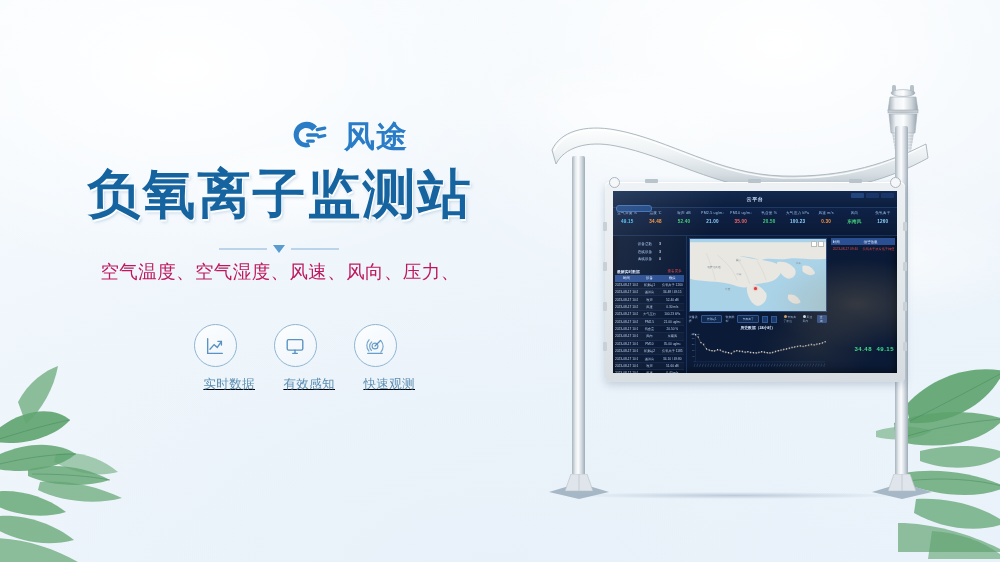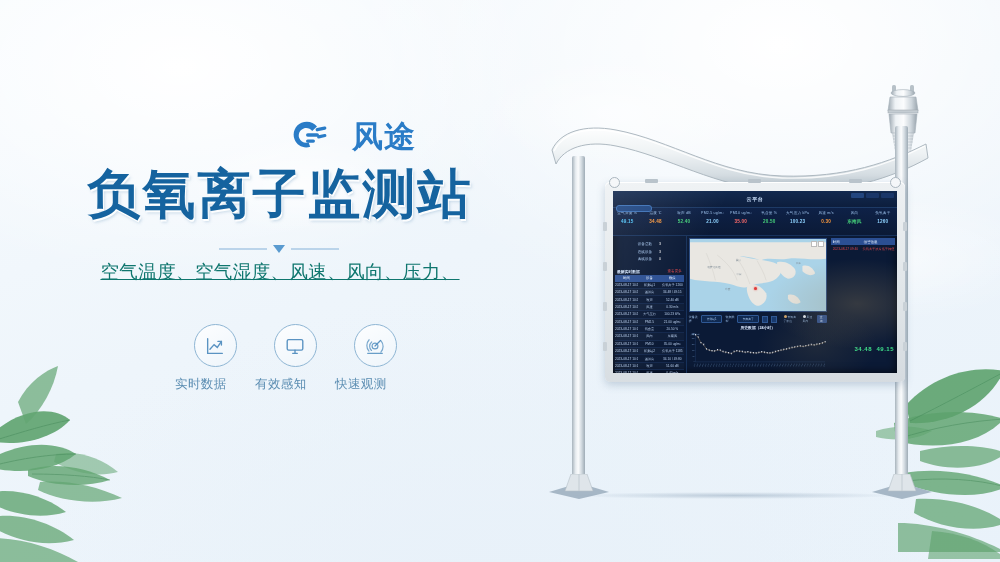--- a/index.html
+++ b/index.html
@@ -22,43 +22,43 @@
     content:""; position:absolute; inset:0;
     background:
       radial-gradient(160px 70px at 30% 33%, rgba(255,255,255,.75), rgba(255,255,255,0) 70%),
       radial-gradient(200px 80px at 62% 20%, rgba(255,255,255,.6), rgba(255,255,255,0) 70%),
       radial-gradient(240px 90px at 88% 46%, rgba(255,255,255,.55), rgba(255,255,255,0) 70%);
   }
 
   
   #left { position:absolute; left:0; top:0; width:560px; height:562px; }
 
-  #logo { position:absolute; left:287px; top:115px; display:flex; align-items:center; gap:23px; }
+  #logo { position:absolute; left:287px; top:115px; display:flex; align-items:center; gap:15px; }
   #logo .mark { width:42px; height:42px; }
   #logo .brand {
     font-size:31px; font-weight:bold; color:#2a7cc7; letter-spacing:1px;
     line-height:1;
   }
 
   #title {
     position:absolute; left:0; top:164px; width:560px; text-align:center;
     font-size:53px; font-weight:bold; color:#15639f;
     letter-spacing:2px; line-height:1.12;
     text-shadow:1px 2px 0 rgba(255,255,255,.95), 2px 3px 3px rgba(120,160,195,.35);
   }
 
   #divider { position:absolute; left:219px; top:243px; width:120px; height:12px; }
 
   #subtitle {
     position:absolute; left:0; top:257px; width:560px; text-align:center;
-    font-size:18.5px; color:#0f766e; line-height:1.58; letter-spacing:.4px;text-decoration:underline;
+    font-size:18.5px; color:#be185d; line-height:1.58; letter-spacing:.4px;
   }
 
   #features { position:absolute; left:175px; top:324px; width:320px; display:flex; }
-  .feature { width:80px; text-align:left; }
+  .feature { width:80px; text-align:right;text-decoration:underline; }
   .feat-circle {
     width:41px; height:41px; margin:0 auto; border-radius:50%;
     border:1.4px solid #8fb6d4; display:flex; align-items:center; justify-content:center;
     background:linear-gradient(150deg,#fdfeff,#eef5fb);
   }
   .feat-label { margin-top:9px; font-size:12.5px; color:#5b8db2; letter-spacing:.4px; }
 
   
   #kiosk { position:absolute; left:520px; top:60px; width:440px; height:470px; }
 

